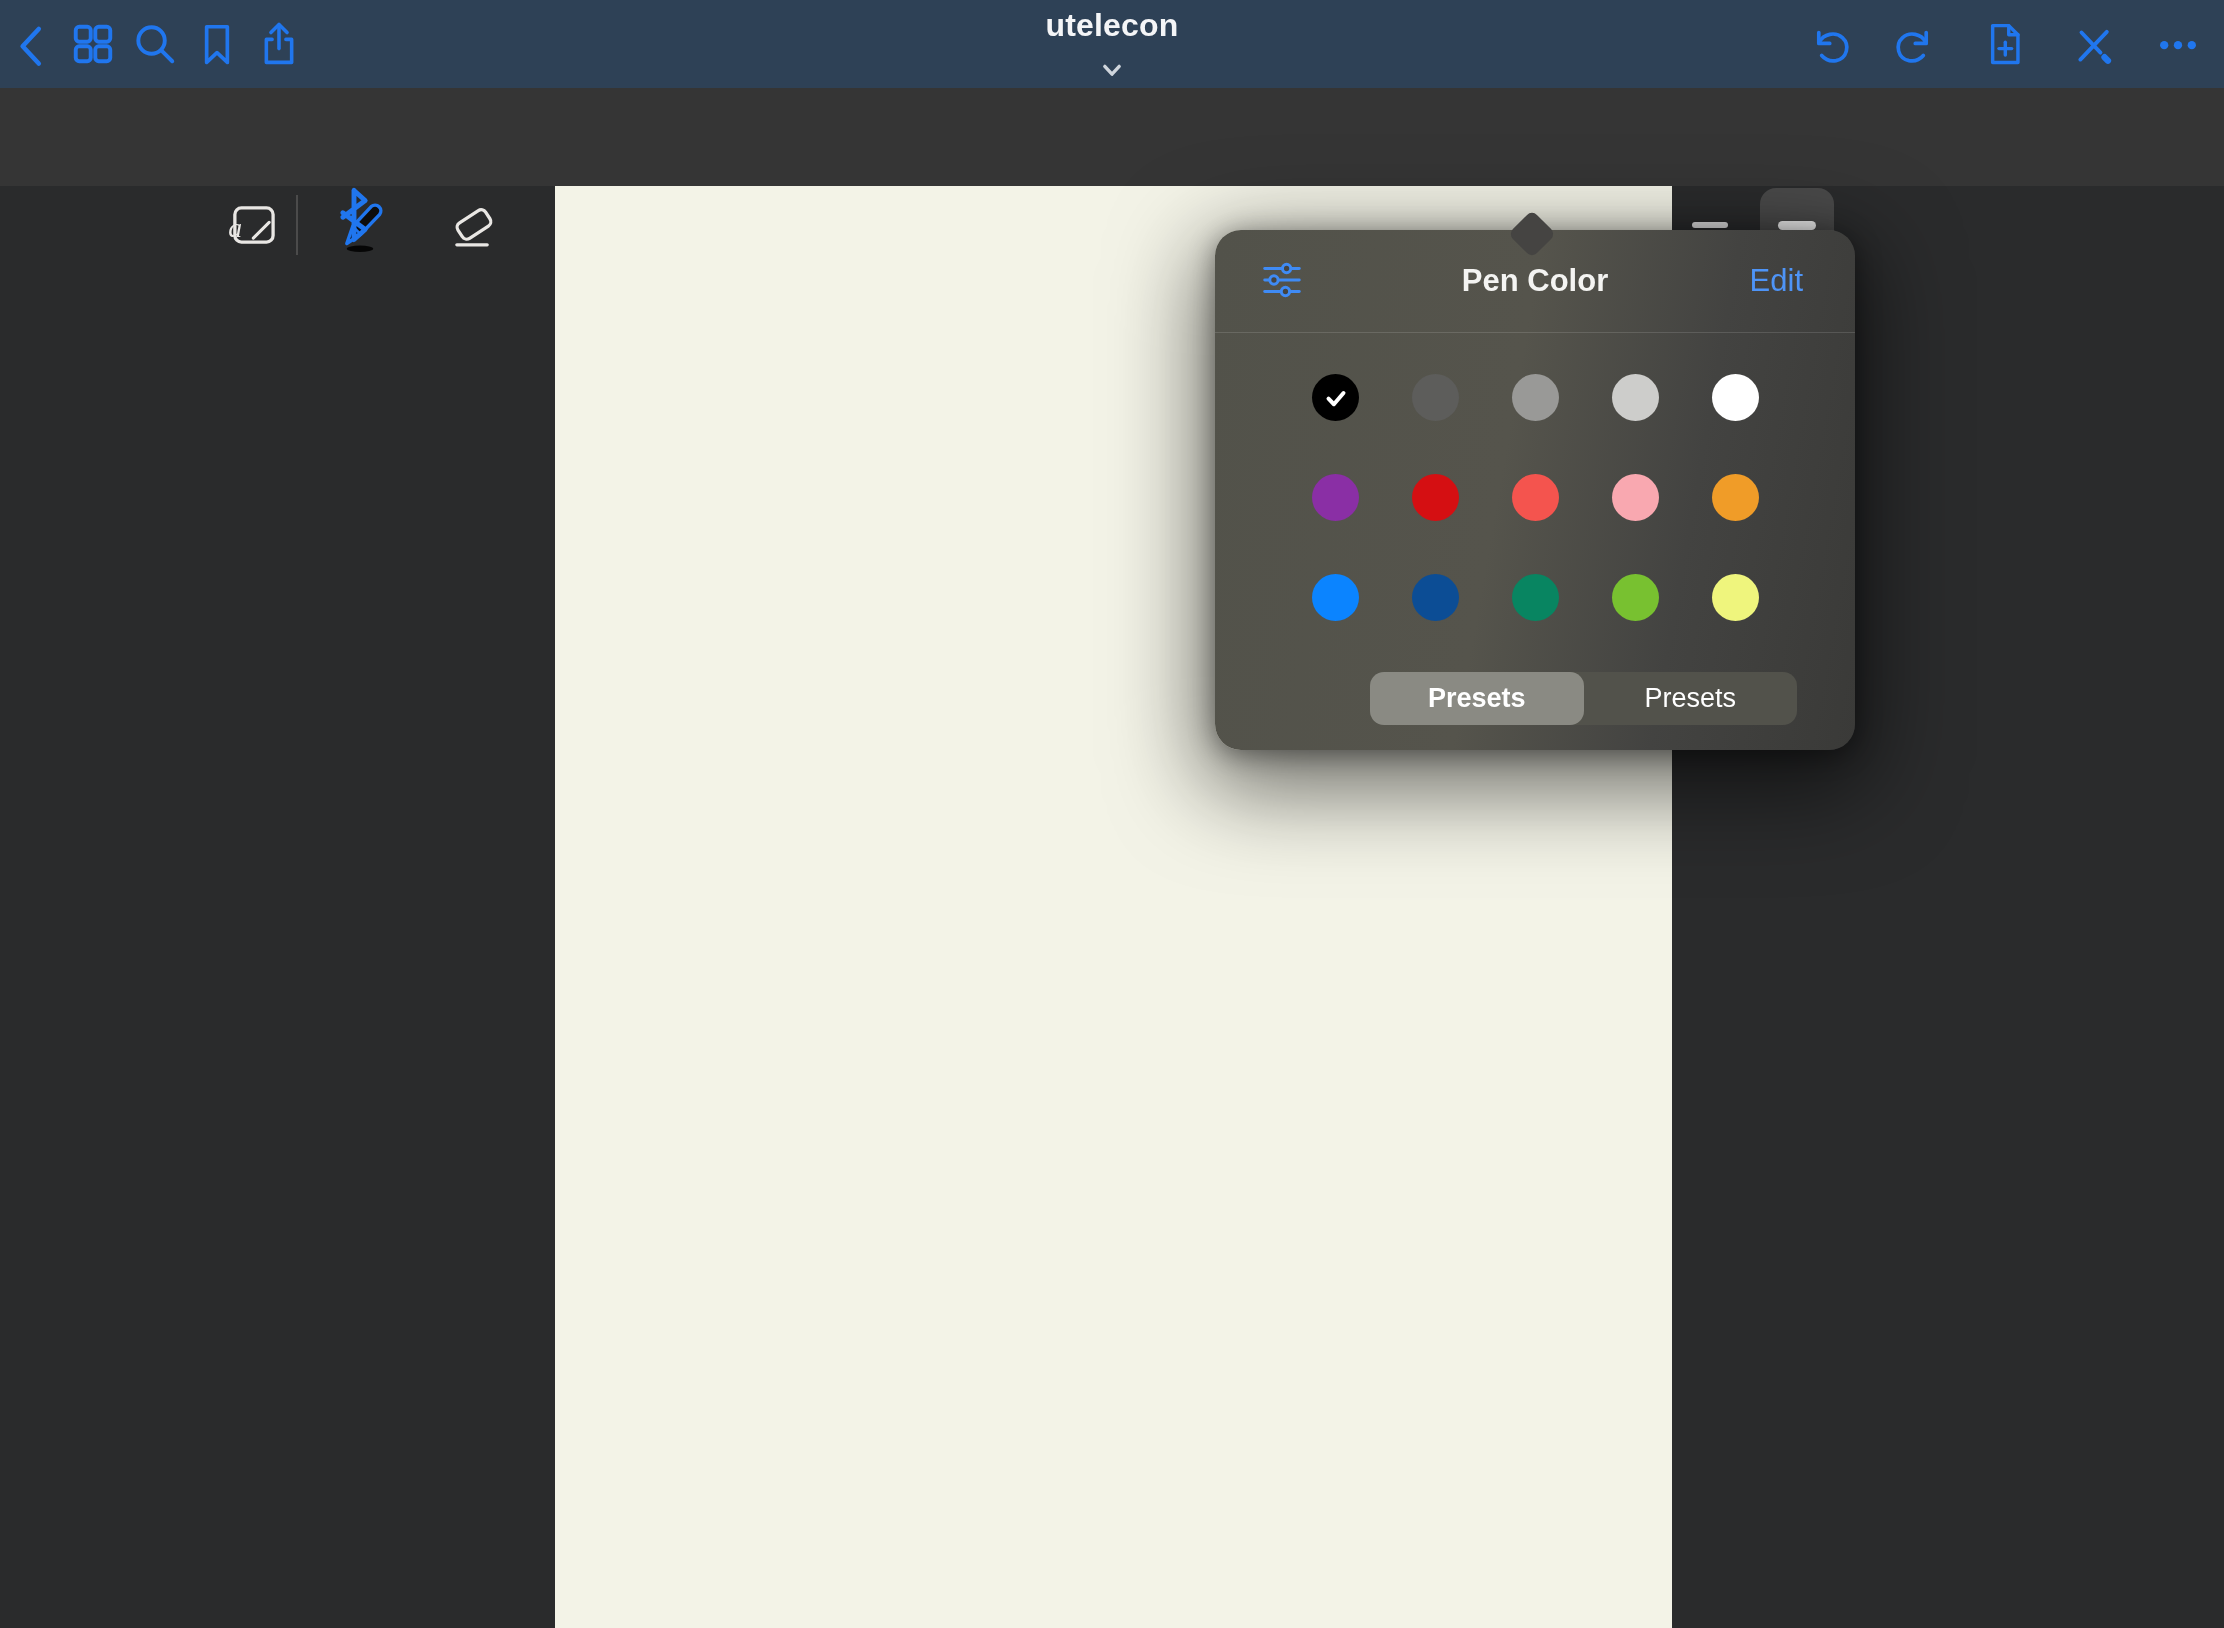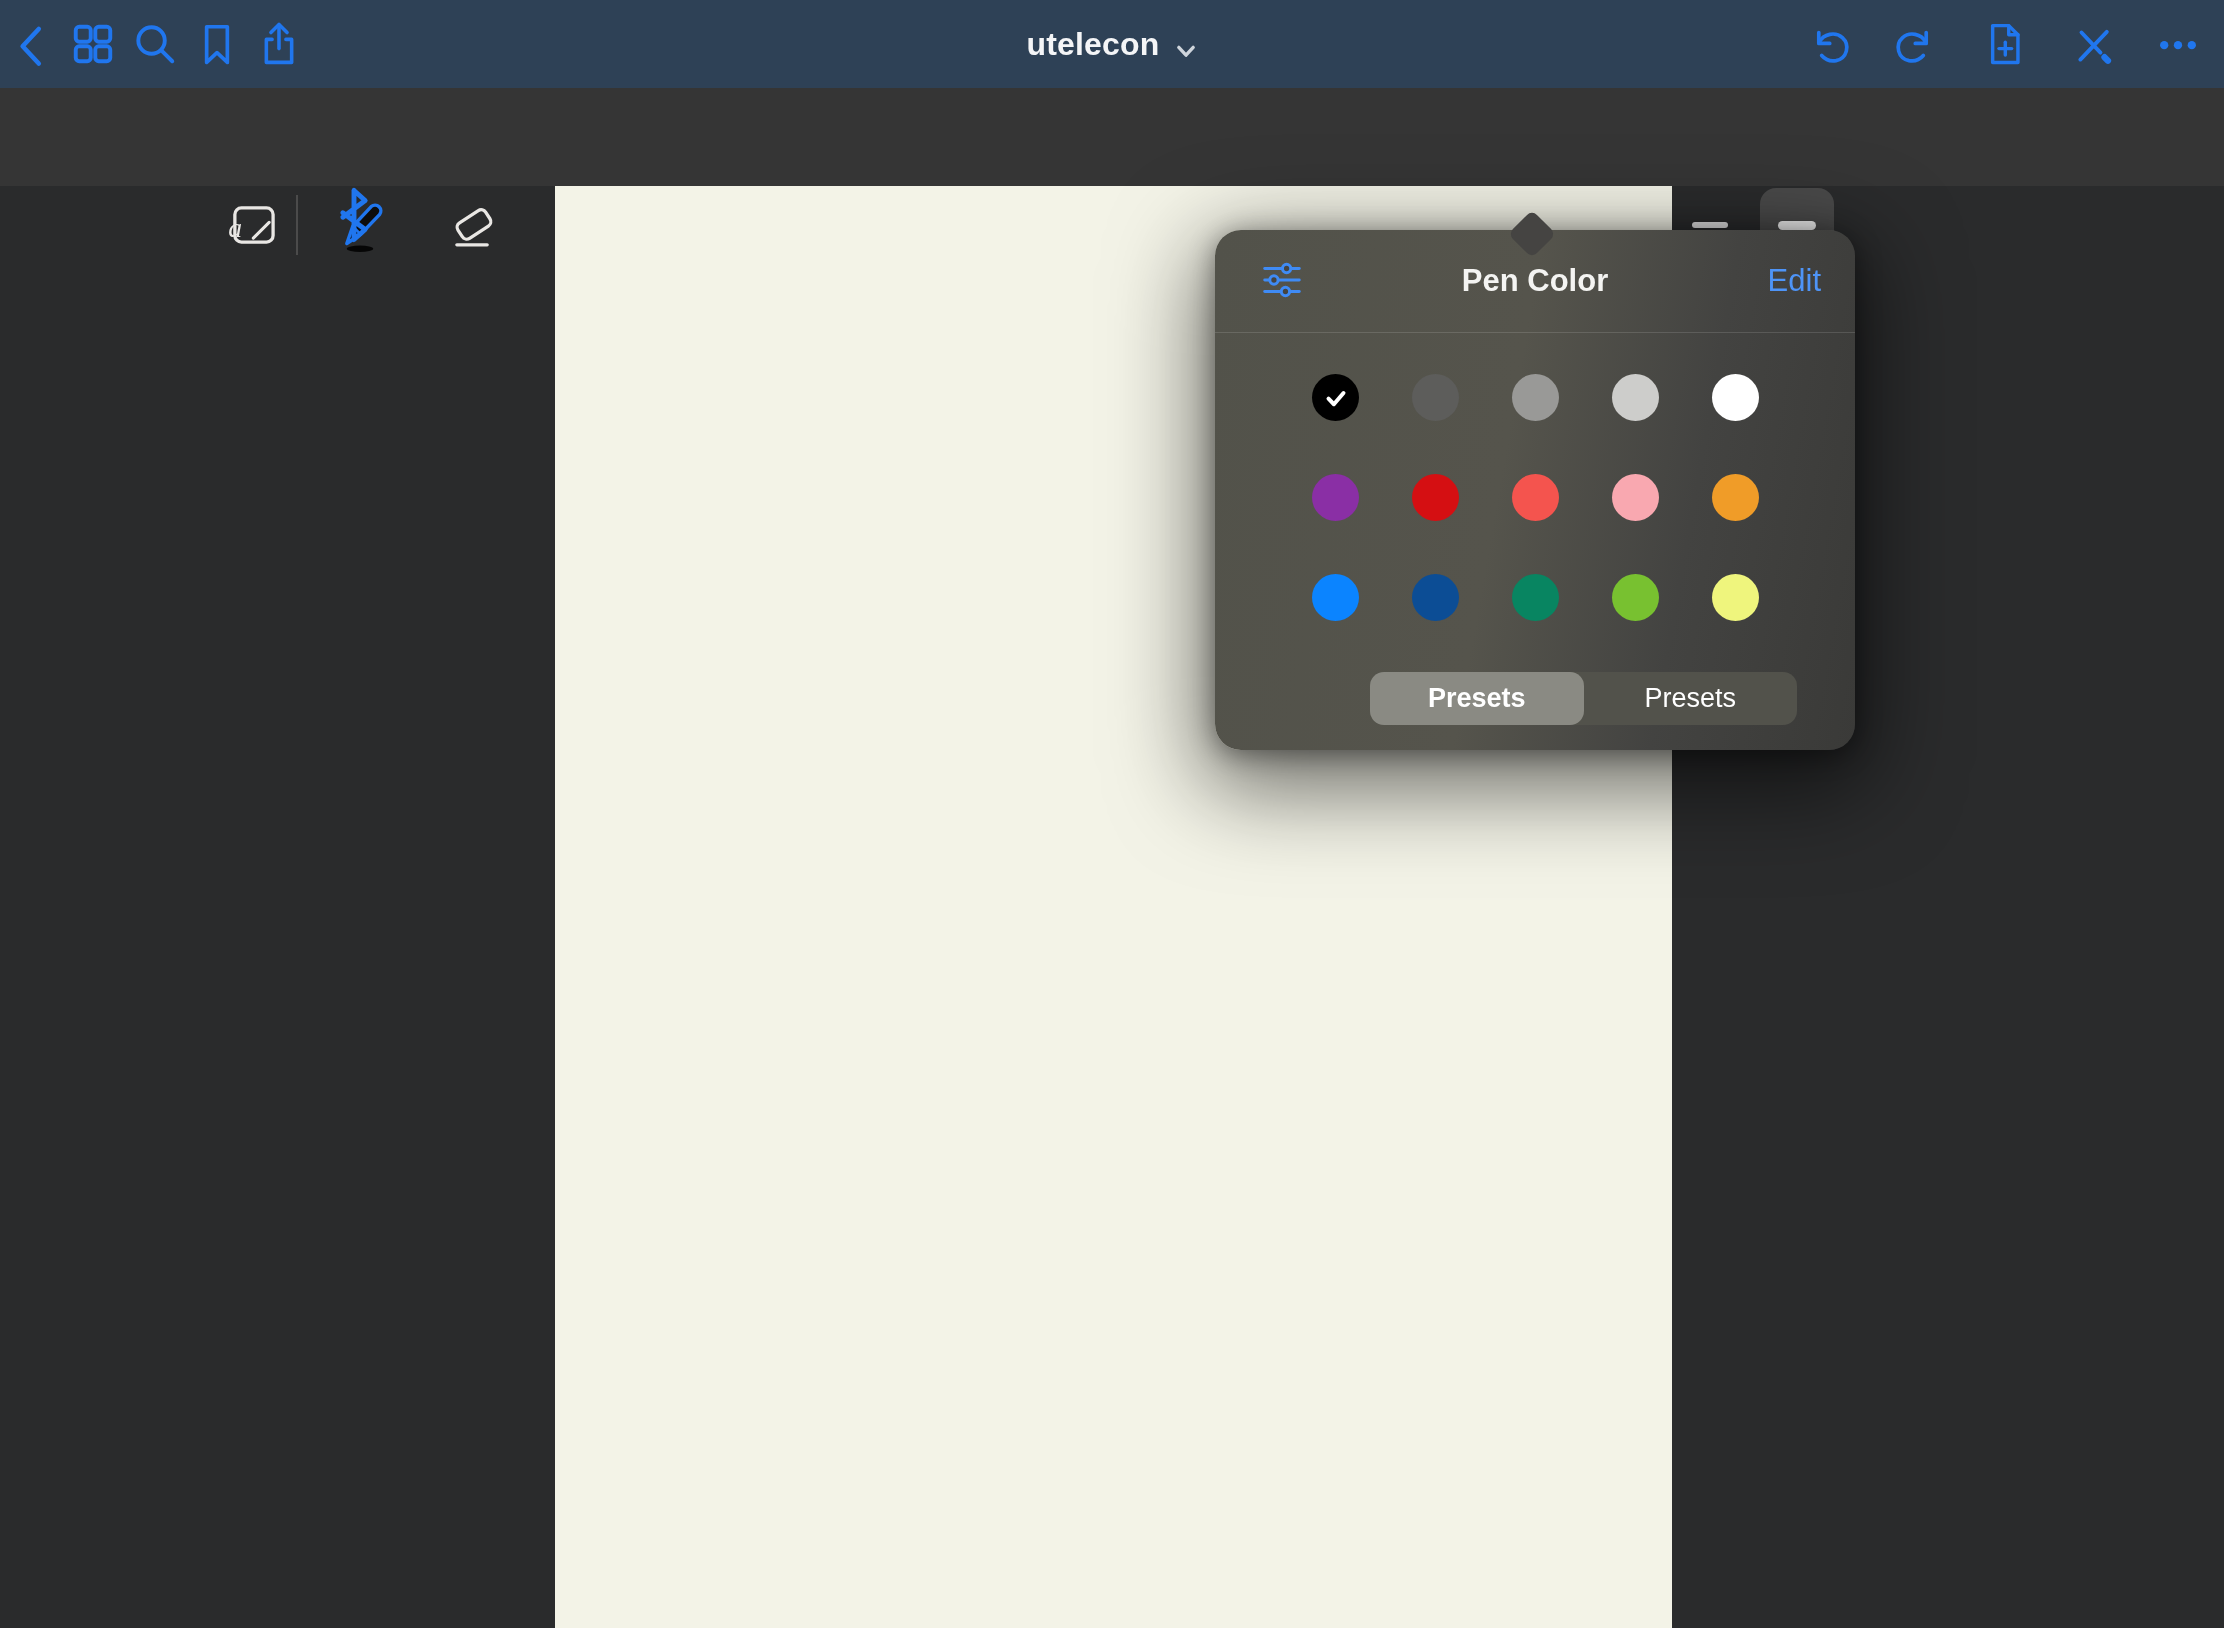--- a/index.html
+++ b/index.html
@@ -13,21 +13,21 @@
     position:absolute;left:0;top:0;width:2224px;height:88px;
     background:#2e4156;
   }
   .tb-btn{position:absolute;top:21px;width:46px;height:46px;background:none;border:none;padding:0;cursor:pointer;}
   .tb-btn svg{width:46px;height:46px;display:block;}
   .title-wrap{
     position:absolute;left:0;right:0;top:0;height:88px;
     display:flex;align-items:center;justify-content:center;gap:14px;
     pointer-events:none;
   }
-  .title-inner{display:flex;align-items:flex-end;gap:14px;pointer-events:auto;cursor:pointer;}
+  .title-inner{display:flex;align-items:center;gap:14px;pointer-events:auto;cursor:pointer;flex-direction:column;}
   .doc-title{color:#f4f5f7;font-size:32px;font-weight:700;letter-spacing:.2px;}
   
   .toolbar{
     position:absolute;left:0;top:88px;width:2224px;height:98px;
     background:#353535;
   }
   .tool{position:absolute;top:108px;width:58px;height:58px;background:none;border:none;padding:0;cursor:pointer;}
   .tool svg{width:58px;height:58px;display:block;overflow:visible;}
   .tb-divider{position:absolute;top:107px;width:2px;height:60px;background:#4b4b4b;}
   .pen-dot{
@@ -66,21 +66,21 @@
     border-radius:26px;
     background:linear-gradient(100deg,#52524a 0%,#55544c 45%,#434341 72%,#3a3a38 100%);
     box-shadow:0 26px 90px 14px rgba(0,0,0,.55),0 4px 26px rgba(0,0,0,.4);
   }
   .popover-arrow{
     position:absolute;left:300px;top:-13px;width:34px;height:34px;
     background:#454442;border-radius:7px;transform:rotate(45deg);
   }
   .pop-header{
     position:relative;height:102px;display:flex;align-items:center;
-    padding:0 34px 0 44px;
+    padding:0 52px 0 44px;
     border-bottom:1.5px solid rgba(255,255,255,.13);
   }
   .pop-title{
     position:absolute;left:0;right:0;text-align:center;
     color:#f4f4f2;font-size:31px;font-weight:700;pointer-events:none;
   }
   .icon-btn{background:none;border:none;padding:0;cursor:pointer;display:block;}
   .edit-btn{
     margin-left:auto;background:none;border:none;padding:0;cursor:pointer;
     color:#4e94f7;font-size:31px;font-family:Liberation Sans, sans-serif;z-index:2;

